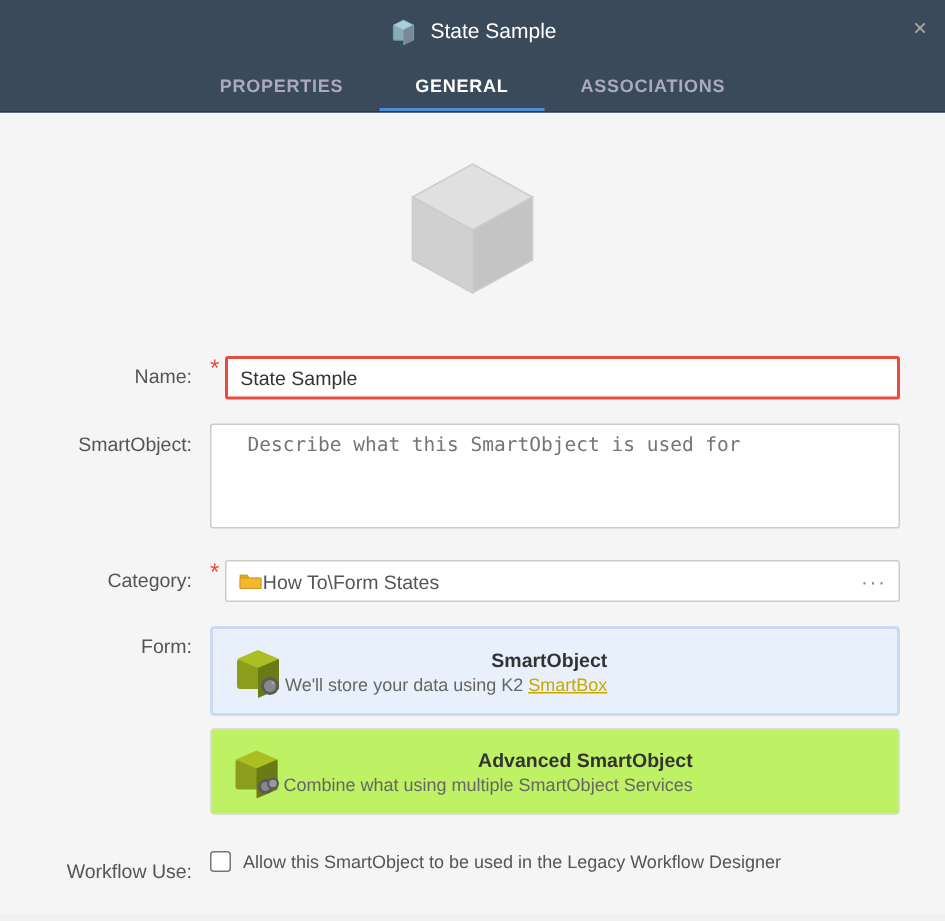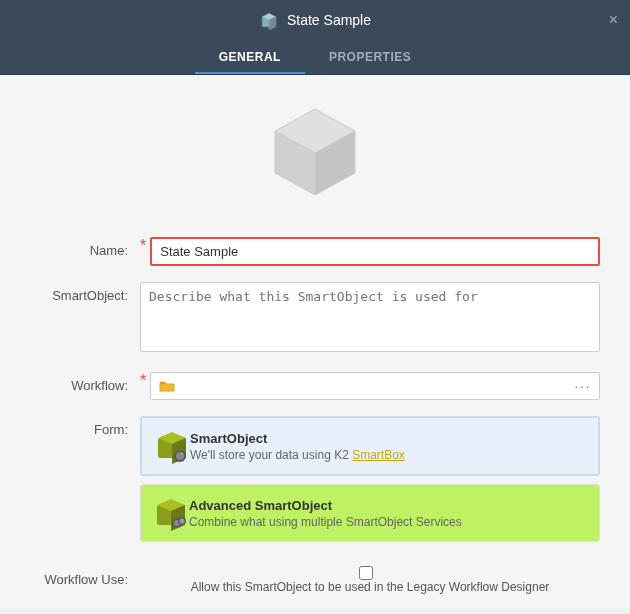--- a/index.html
+++ b/index.html
@@ -122,21 +122,21 @@
       font-size: 13px;
       color: #333;
       outline: none;
       background: #fff;
     }
 
     .form-textarea {
       width: 100%;
       border: 1px solid #ccc;
       border-radius: 2px;
-      padding: 6px 8px;
+      padding: 6px 24px;
       font-size: 13px;
       color: #aaa;
       height: 70px;
       resize: none;
       outline: none;
       background: #fff;
     }
 
     .category-field {
       display: flex;
@@ -159,20 +159,21 @@
     
     .type-option {
       display: flex;
       align-items: center;
       border: 2px solid #c9dbf0;
       border-radius: 3px;
       padding: 10px 12px;
       margin-bottom: 8px;
       background: #e8f1fb;
       cursor: pointer;
+      text-align: right;
     }
     .type-option.unselected {
       border: 1px solid #ddd;
       background: #bef264;
     }
     .type-option-title {
       font-size: 13px;
       font-weight: 600;
       color: #333;
       margin-bottom: 2px;
@@ -184,21 +185,20 @@
     .smartbox-link {
       color: #c9a800;
       text-decoration: underline;
     }
 
     
     .workflow-row {
       display: flex;
       align-items: center;
       margin-bottom: 20px;
-      flex-direction: column;
     }
     .workflow-checkbox {
       margin-right: 8px;
       width: 14px;
       height: 14px;
     }
     .workflow-label {
       font-size: 12px;
       color: #555;
     }
@@ -228,25 +228,28 @@
   <svg class="title-bar-icon" viewBox="0 0 24 24" fill="none">
     <rect x="4" y="8" width="16" height="12" rx="1" fill="#8ab" stroke="#6a9" stroke-width="1"></rect>
     <polygon points="4,8 12,4 20,8 12,12" fill="#acd" stroke="#8ab" stroke-width="0.5"></polygon>
     <polygon points="20,8 20,20 12,24 12,12" fill="#789" stroke="#6a9" stroke-width="0.5"></polygon>
   </svg>
   <span class="title-bar-text">State Sample</span>
   <span class="title-bar-close">×</span>
 </div>
 
 <div class="tabs">
+  <div class="tab">
+    <span>PROPERTIES</span>
+  </div>
   <div class="tab active">
     <span>GENERAL</span>
   </div>
   <div class="tab">
-    <span>PROPERTIES</span>
+    <span>ASSOCIATIONS</span>
   </div>
 </div>
 
 <div class="content">
 
   <div class="cube-area">
     <svg class="cube-svg" viewBox="0 0 110 110">
 
       <polygon points="55,10 95,32 55,54 15,32" fill="#e0e0e0" stroke="#ccc" stroke-width="1"></polygon>
 
@@ -272,29 +275,30 @@
       <div class="form-label">
         <span>SmartObject:</span>
       </div>
       <div class="form-control-wrap">
         <textarea class="form-textarea" placeholder="Describe what this SmartObject is used for" style=""></textarea>
       </div>
     </div>
 
     <div class="form-row">
       <div class="form-label">
-        <span>Workflow:</span>
+        <span>Category:</span>
       </div>
       <span class="form-required">*</span>
       <div class="form-control-wrap">
         <div class="category-field">
           <svg class="folder-svg" viewBox="0 0 16 14">
             <path d="M1,3 L1,12 L15,12 L15,5 L7,5 L6,3 Z" fill="#e6a817" stroke="#c8901a" stroke-width="0.5"></path>
             <path d="M1,5 L15,5 L15,12 L1,12 Z" fill="#f0b82a" stroke="#c8901a" stroke-width="0.5"></path>
           </svg>
+          <span>How To\Form States</span>
           <span class="category-ellipsis">···</span>
         </div>
       </div>
     </div>
 
     <div class="form-row">
       <div class="form-label">
         <span>Form:</span>
       </div>
       <div class="form-control-wrap">

